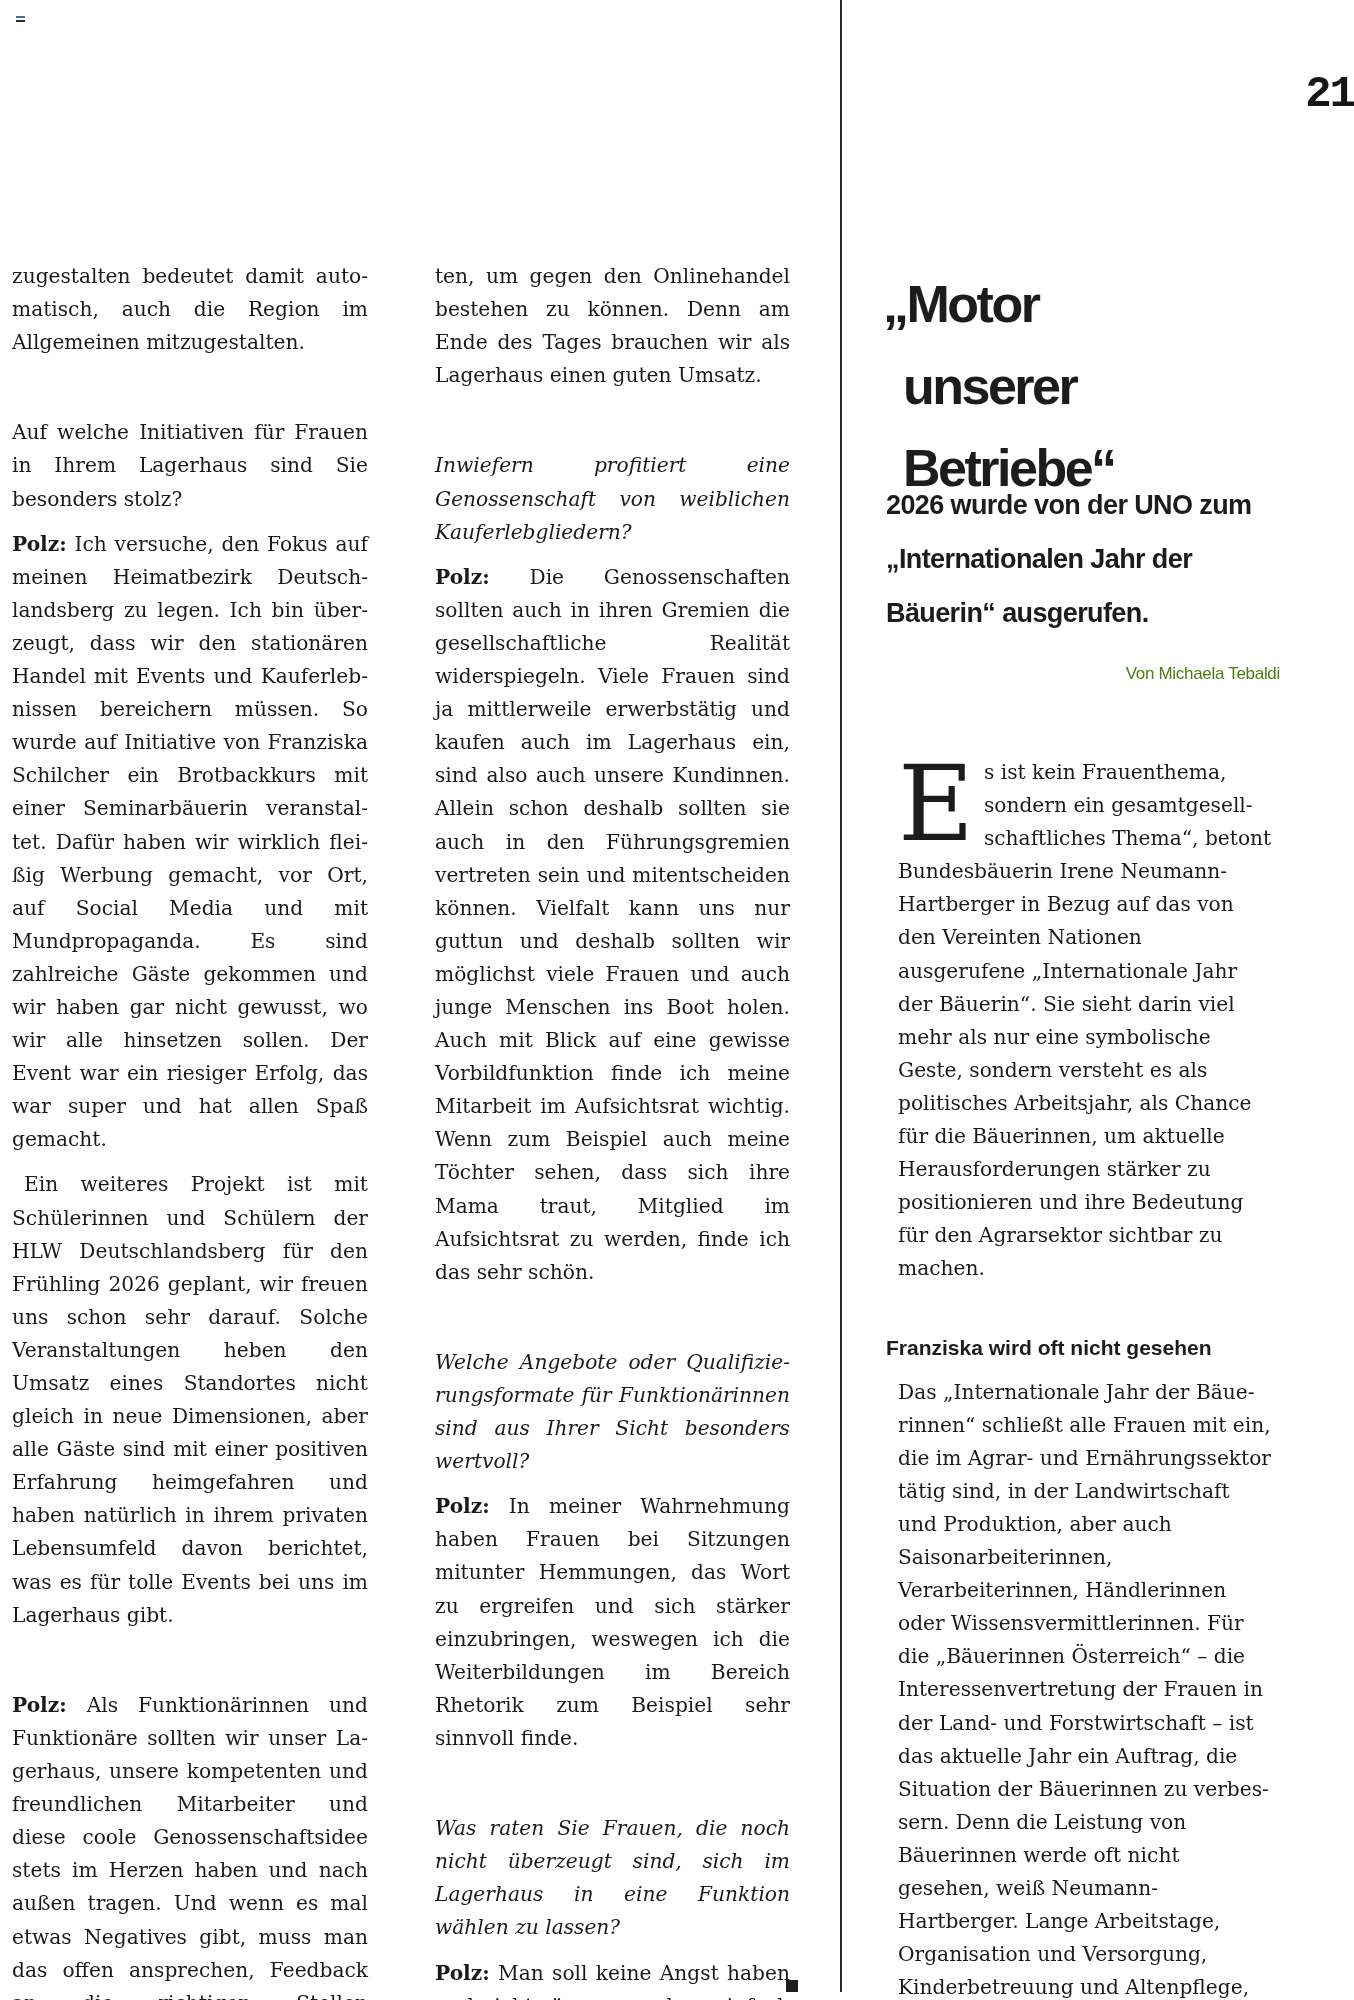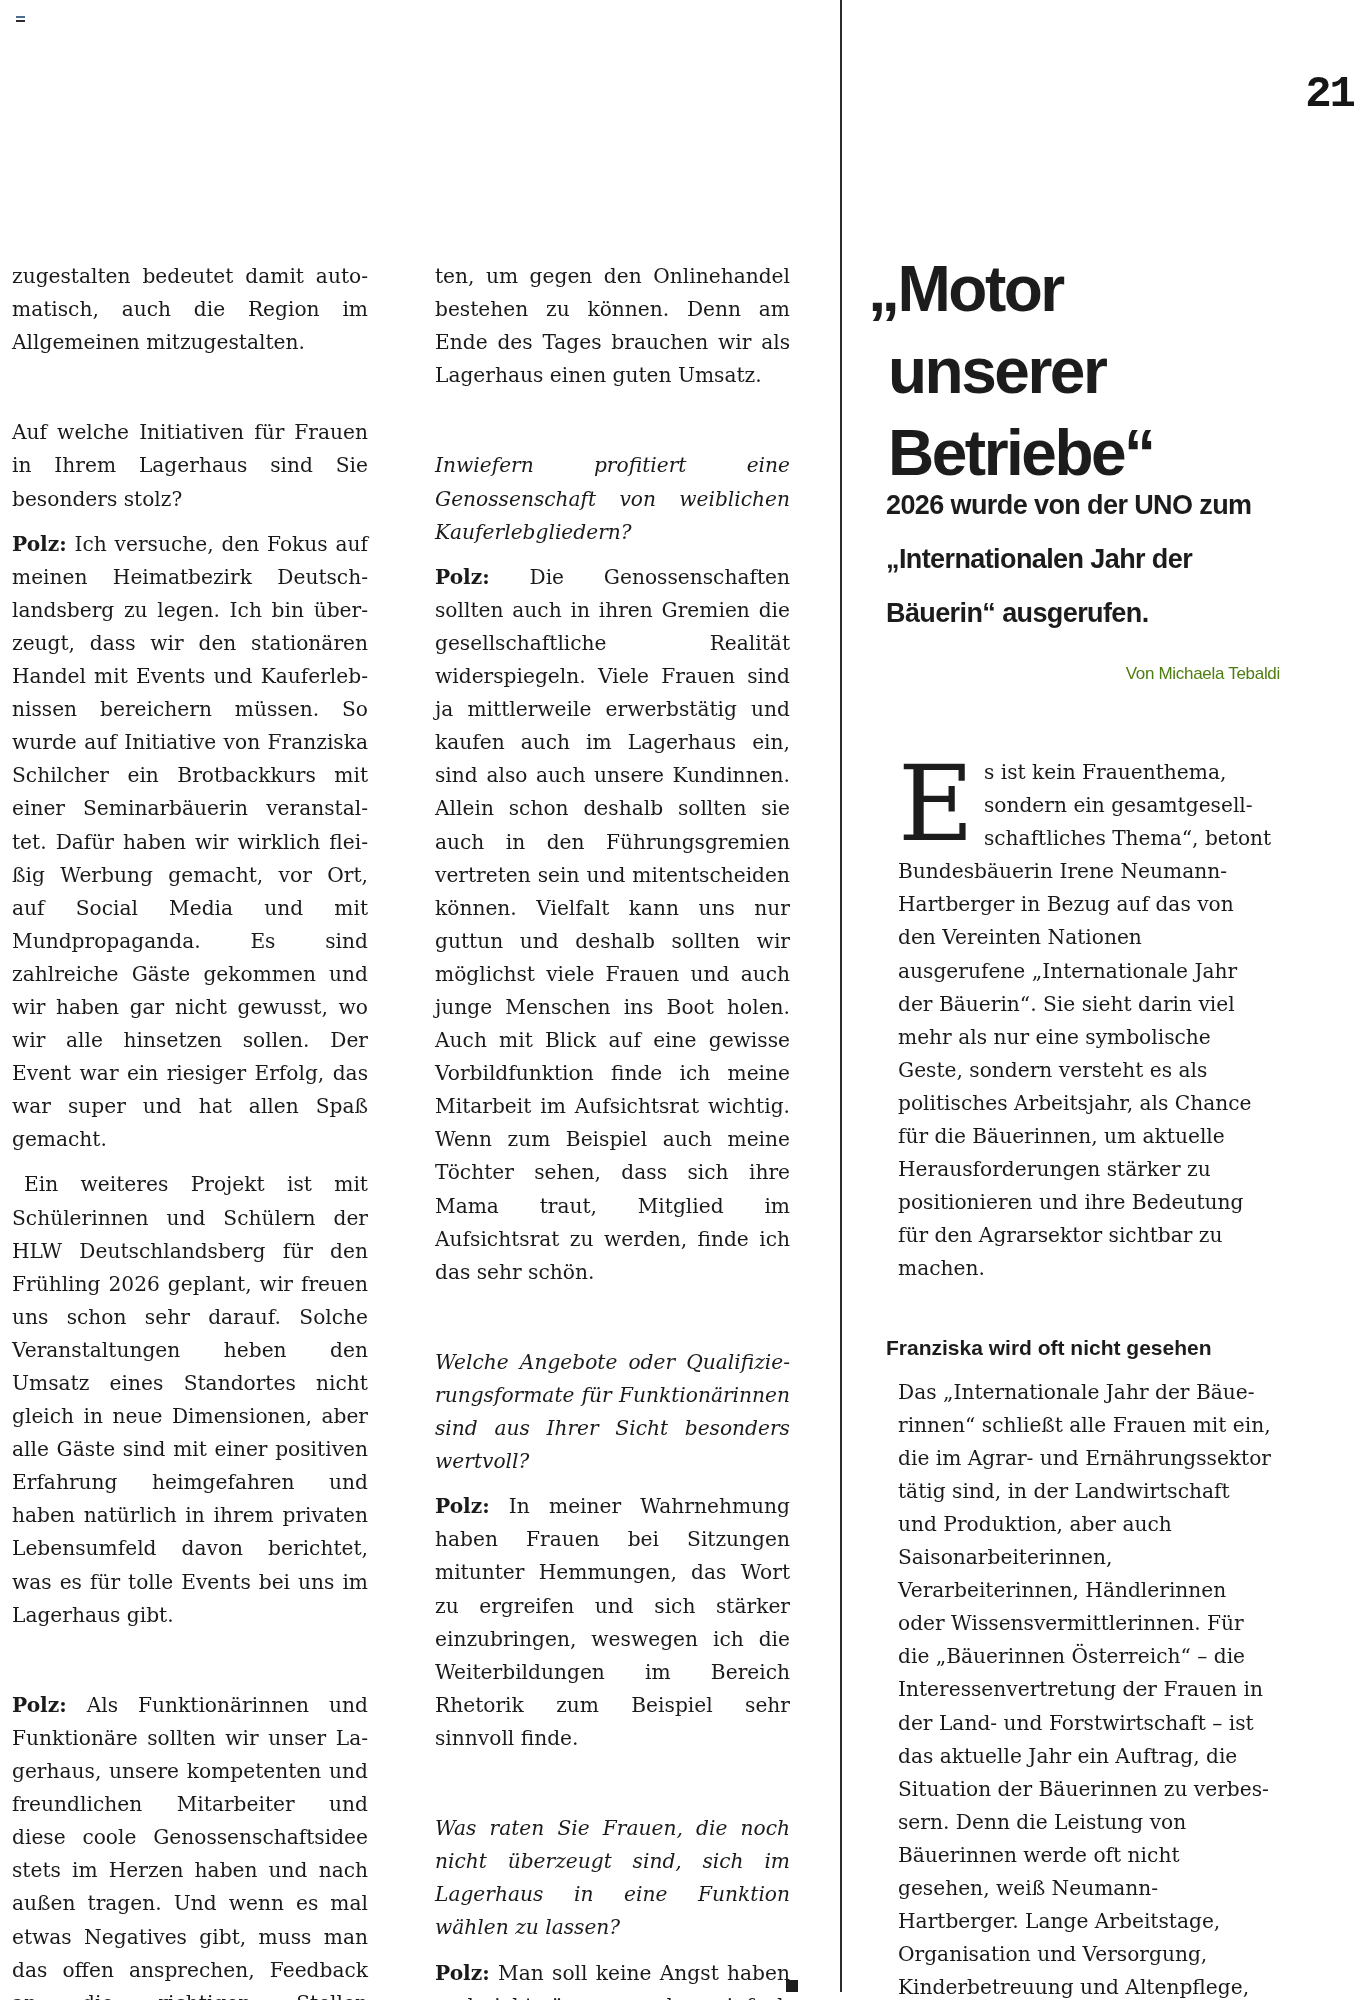--- a/index.html
+++ b/index.html
@@ -19,21 +19,21 @@
   .col .q { font-style: italic; }
   .col .q.upright { font-style: normal; }
   .col b { font-weight: bold; }
   .col .indent { text-indent: 12px; }
 
   #col1 { left: 0; top: 248px; width: 380px; }
   #col2 { left: 423px; top: 248px; width: 379px; }
 
   .end-mark { position: absolute; left: 786px; top: 1980px; width: 12px; height: 12px; background: #1d1d1d; }
 
-  .headline { position: absolute; left: 868px; top: 248px; font-family: "Liberation Sans", sans-serif; font-weight: bold; font-size: 64px; line-height: 82px; letter-spacing: -2.5px; color: #1c1c1c; margin: 0; }
+  .headline { position: absolute; left: 868px; top: 248px; font-family: "Liberation Sans", sans-serif; font-weight: bold; font-size: 52px; line-height: 82px; letter-spacing: -2.5px; color: #1c1c1c; margin: 15px; }
   .headline span { display: block; }
   .headline .l2, .headline .l3 { padding-left: 20px; }
 
   .subhead { position: absolute; left: 886px; top: 478px; width: 420px; font-family: "Liberation Sans", sans-serif; font-weight: bold; font-size: 27px; line-height: 54px; letter-spacing: -0.6px; color: #1c1c1c; margin: 0; }
   .byline { position: absolute; right: 74px; top: 664px; font-family: "Liberation Sans", sans-serif; font-size: 17px; color: #4d7c0f; letter-spacing: -0.3px; }
 
   #col3 { left: 886px; top: 744px; width: 400px; text-align: left; }
   .dropcap { float: left; font-family: "DejaVu Serif", serif; font-size: 104px; line-height: 80px; margin: 6px 10px 0 0; padding-top: 2px; color: #1c1c1c; }
   .subheading { font-family: "Liberation Sans", sans-serif; font-weight: bold; font-size: 21px; line-height: 33px; color: #1c1c1c; }
 </style>

